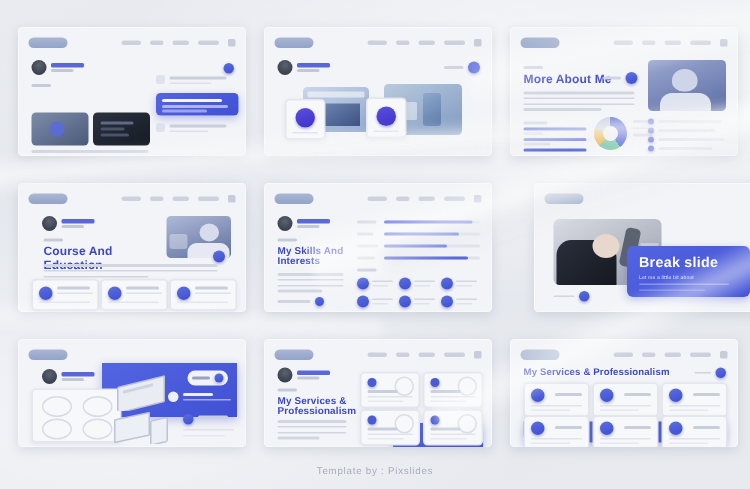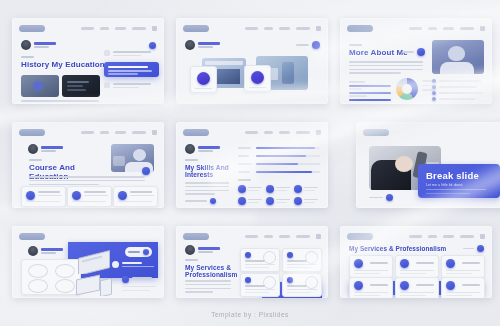--- a/index.html
+++ b/index.html
@@ -86,21 +86,20 @@
 
         <div class="prof" style="left:9px;top:22px;">
           <div class="ava"></div>
           <div class="nm">
             <i></i>
             <u></u>
           </div>
         </div>
 
         <div class="eyebrow" style="left:9px;top:38px;"></div>
-        <div class="title" style="left:9px;top:43px;width:90px;">History My Education</div>
 
         <div class="img" style="left:9px;top:57px;width:38px;height:22px;background:
              linear-gradient(150deg,#7d8ca8,#4b5a7a);">
           <div style="position:absolute;left:12px;top:6px;width:10px;height:10px;border-radius:50%;background:#5a6cd8;opacity:.9;"></div>
         </div>
         <div class="img" style="left:50px;top:57px;width:38px;height:22px;background:linear-gradient(150deg,#2b3340,#161b24);">
           <div style="position:absolute;left:5px;top:6px;width:22px;height:1.6px;background:#5f6b85;border-radius:1px"></div>
           <div style="position:absolute;left:5px;top:10px;width:16px;height:1.6px;background:#49536a;border-radius:1px"></div>
           <div style="position:absolute;left:5px;top:14px;width:19px;height:1.6px;background:#49536a;border-radius:1px"></div>
         </div>

